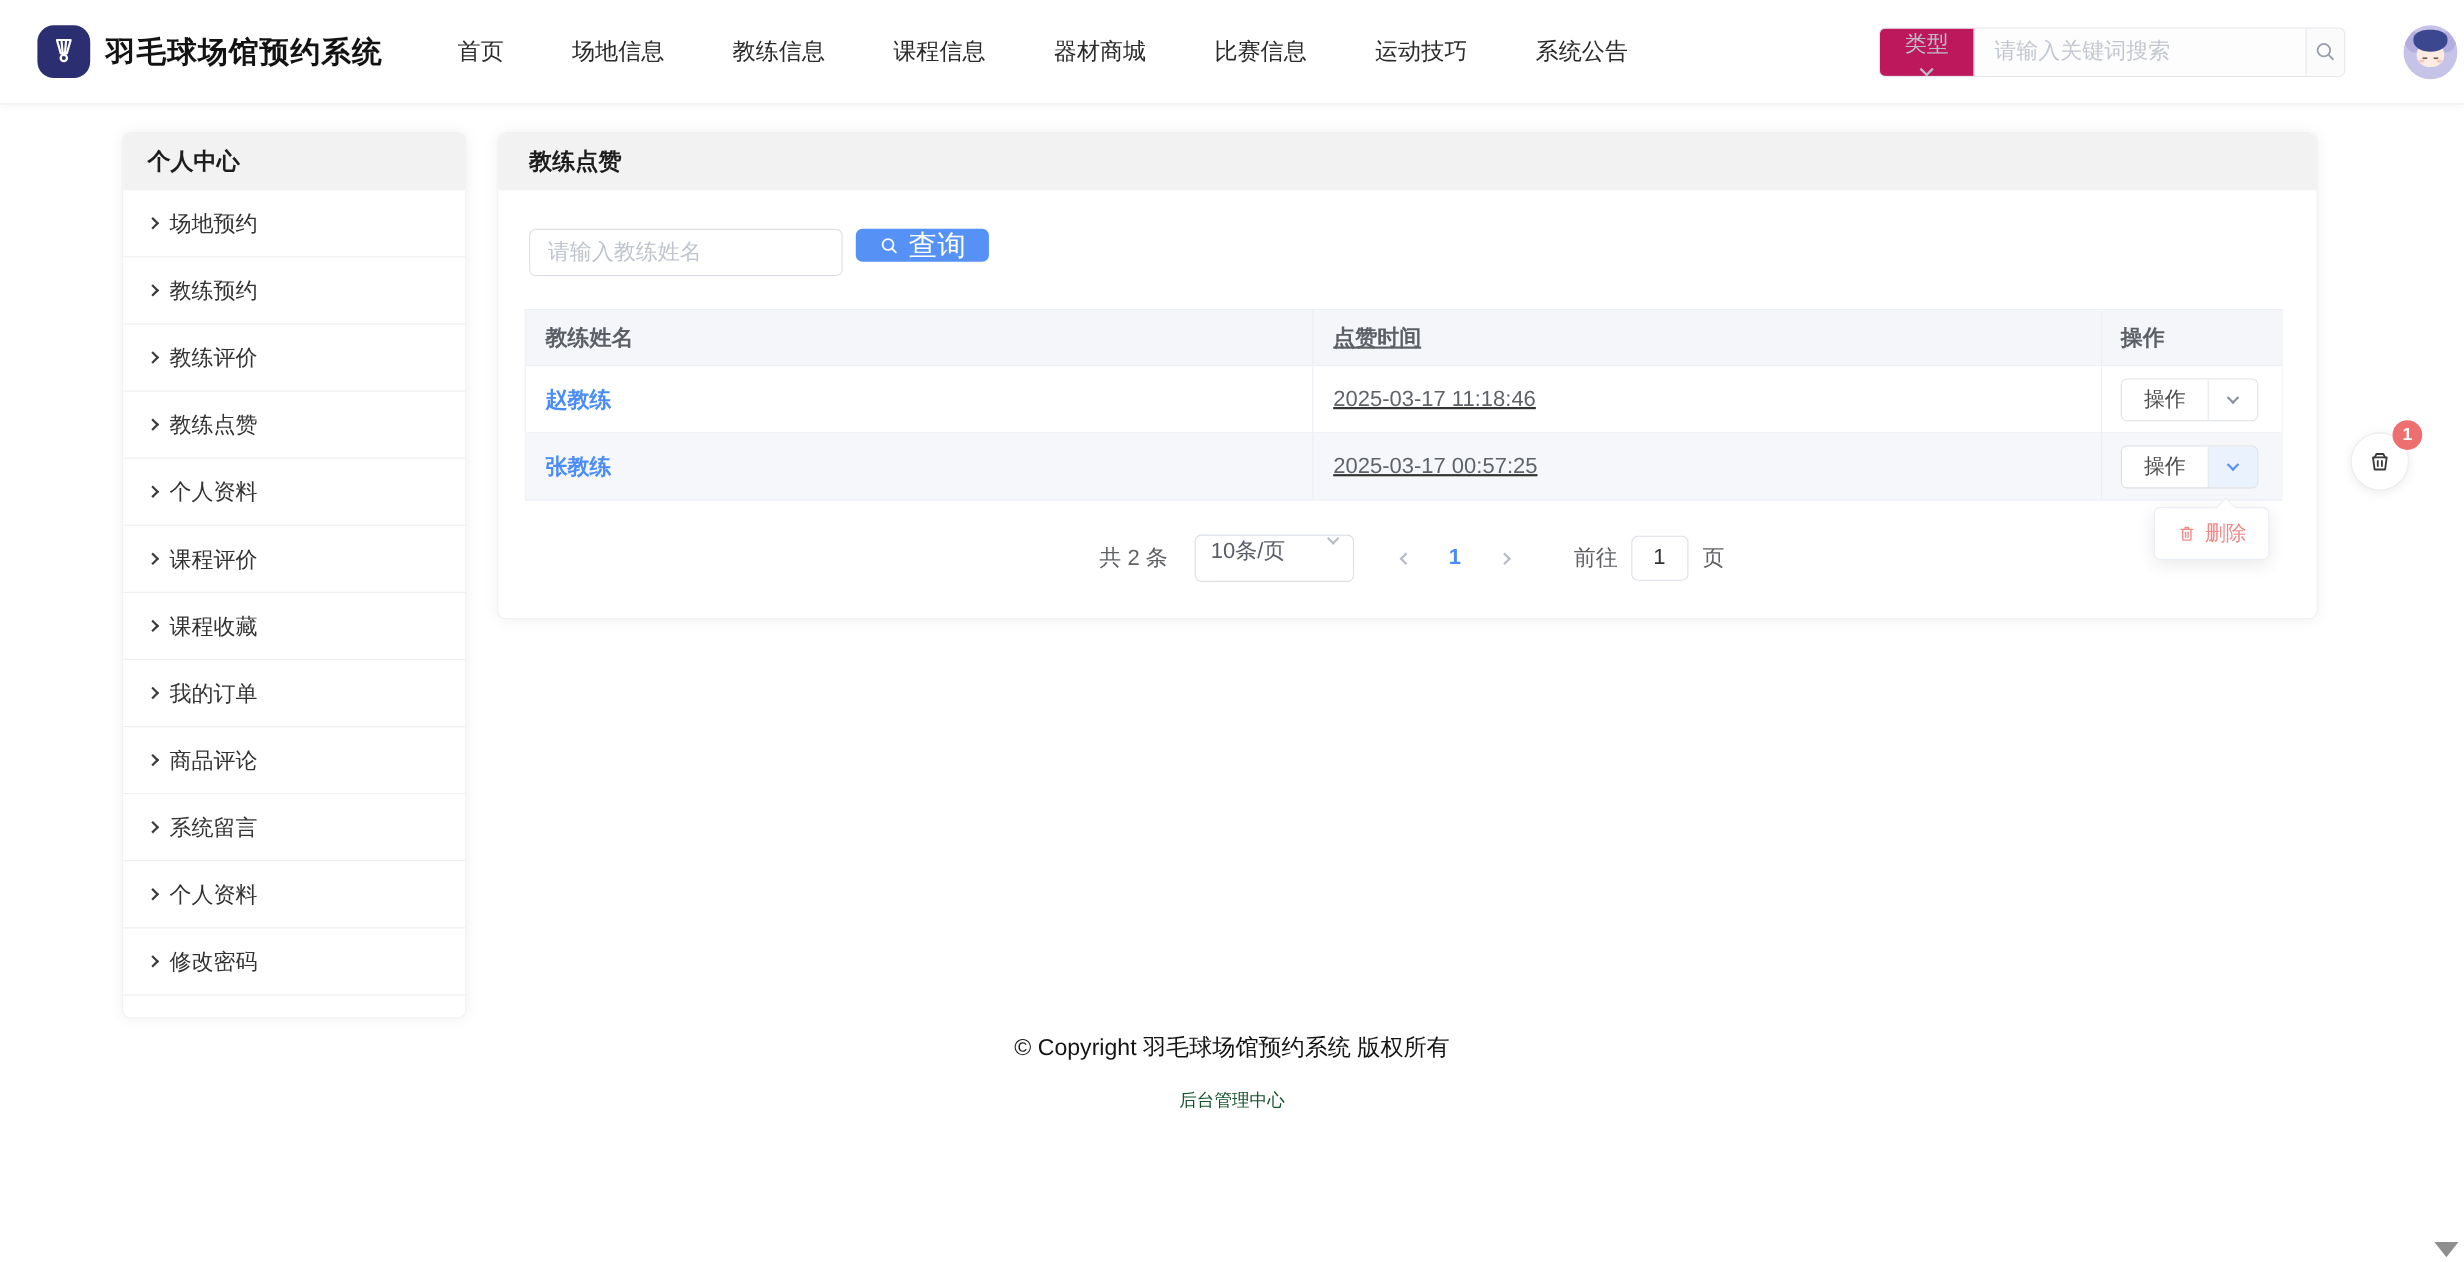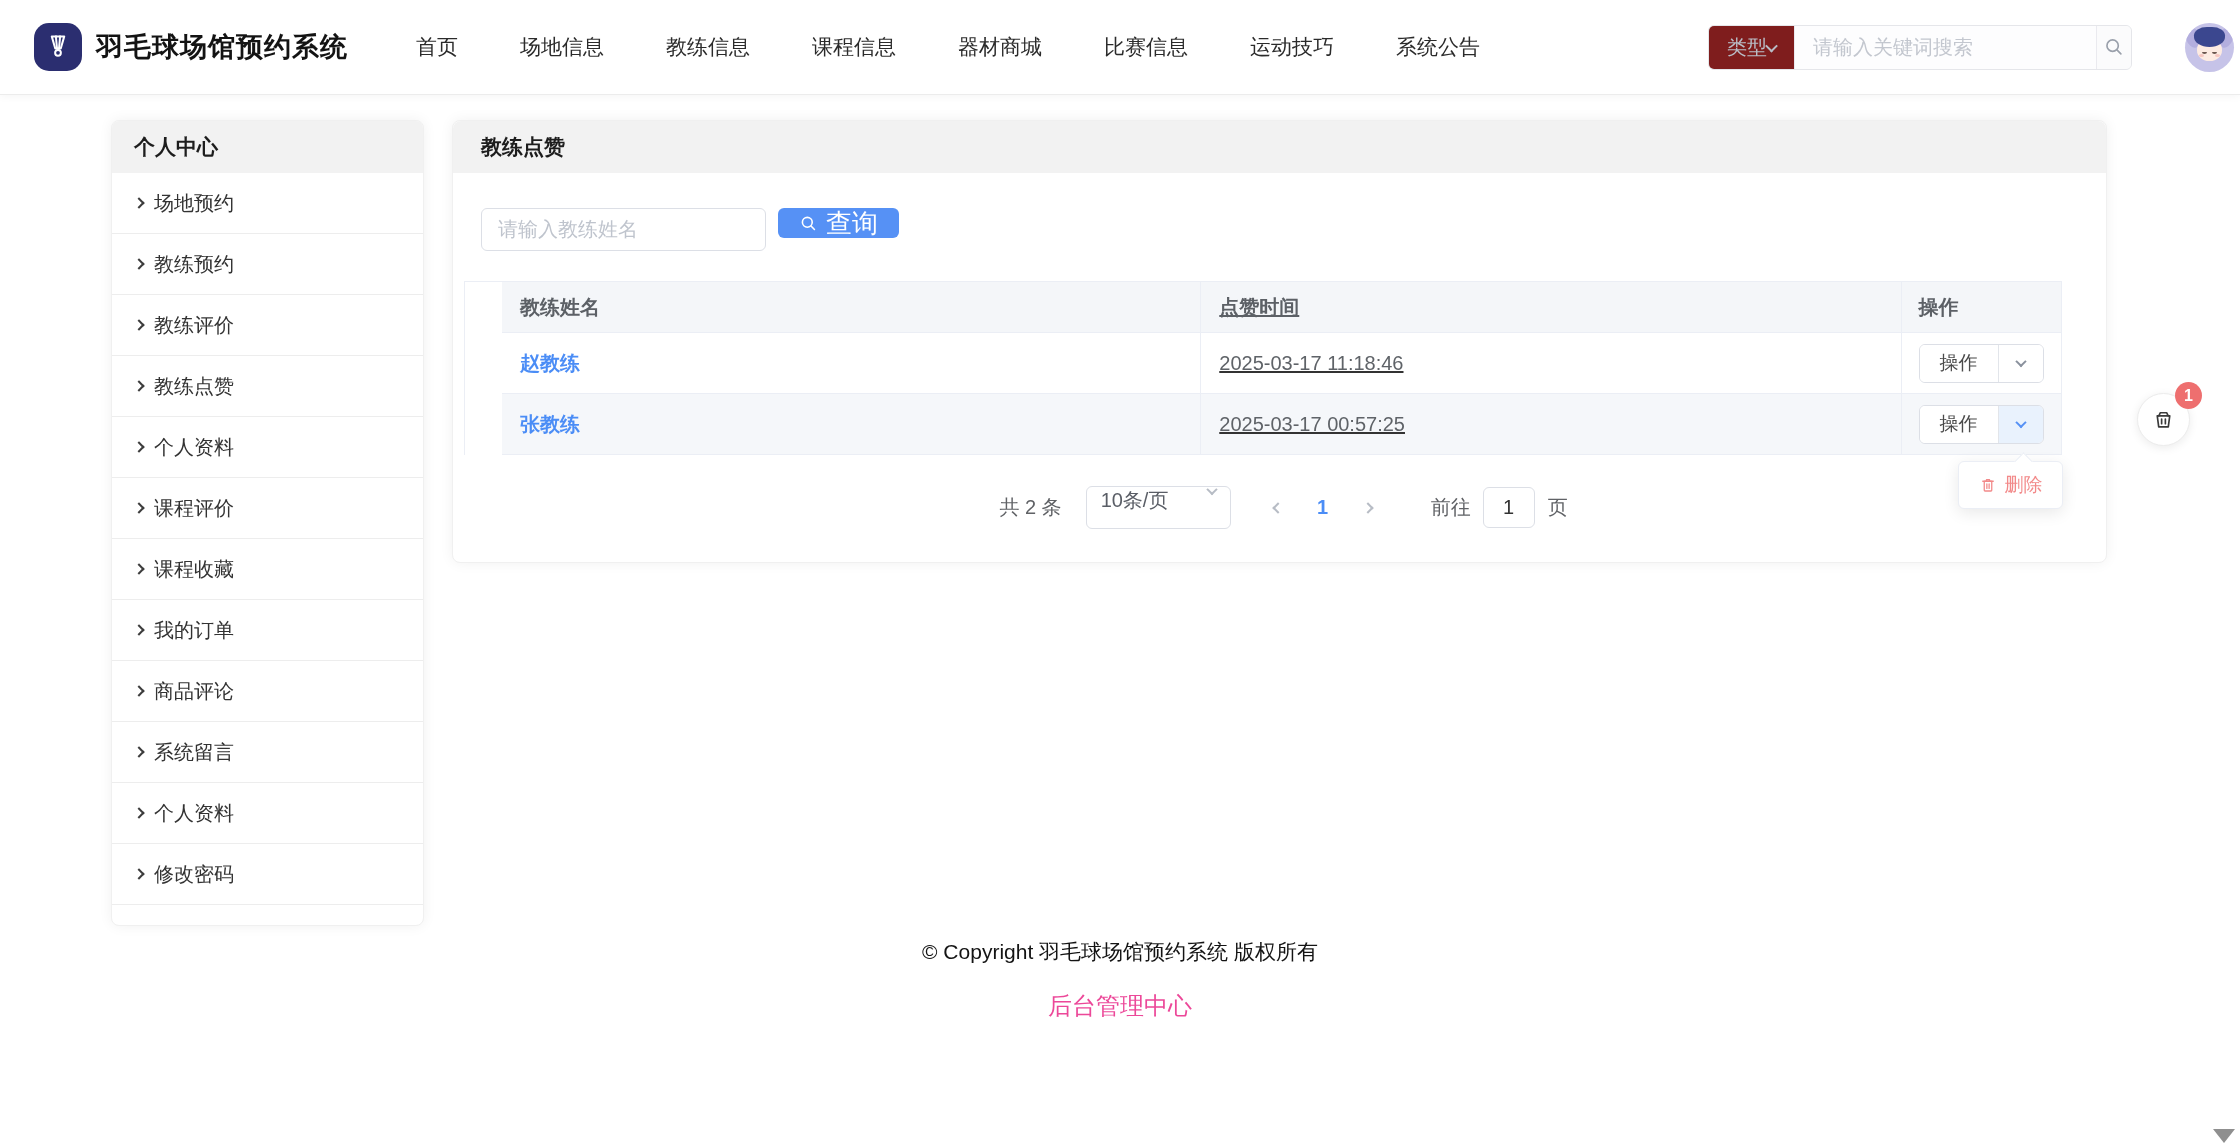--- a/index.html
+++ b/index.html
@@ -24,21 +24,21 @@
   .nav{display:flex; margin-left:68px; gap:62px;}
   .nav-item{font-size:21px; color:#2b2b2b; cursor:pointer; white-space:nowrap;}
   .header-right{margin-left:auto; display:flex; align-items:center;}
   .search-group{
     display:flex; align-items:stretch; width:424px; height:45px;
     border:1px solid #e5e6ea; border-radius:6px; background:#f7f8fa; overflow:hidden;
   }
   .type-select{
     width:125px; display:flex; align-items:center; justify-content:space-between;
     padding:0 18px; color:#b9bdc6; font-size:20px;
-    border-right:1px solid #eaeaef; background:#7f1d1d; cursor:pointer;
+    border-right:1px solid #eaeaef; background:#be185d; cursor:pointer;flex-direction:column;
   }
   .keyword-input{
     flex:1; border:none; outline:none; background:#fdfdfe; font-size:20px; color:#333; padding:0 18px;
   }
   .keyword-input::placeholder{color:#c3c7cf;}
   .search-btn{
     width:62px; display:flex; align-items:center; justify-content:center;
     border-left:1px solid #eaeaef; background:#fbfbfc; cursor:pointer;
   }
   
@@ -90,21 +90,21 @@
   .coach-input{
     width:285px; height:43px; border:1px solid #dcdfe6; border-radius:6px;
     padding:0 16px; font-size:20px; color:#333; outline:none;
   }
   .coach-input::placeholder{color:#bfc4cd;}
   .query-btn{
     height:30px; padding:0 21px; background:#5691f5; border:none; border-radius:6px;
     color:#fff; font-size:26px; display:flex; align-items:center; gap:8px; cursor:pointer;
   }
   
-  .table{position:absolute; left:11px; top:160px; width:1598px; border:1px solid #ebeef5; border-bottom:none; font-size:20px;padding-left:37px;}
+  .table{position:absolute; left:24px; top:160px; width:1598px; border:1px solid #ebeef5; border-bottom:none; font-size:20px;}
   .t-header{display:flex; height:51px; background:#f4f6f9; border-bottom:1px solid #ebeef5; align-items:center; color:#5c6066; font-weight:bold;}
   .t-row{display:flex; height:61px; align-items:center; border-bottom:1px solid #ebeef5; background:#fff;}
   .t-row.hovered{background:#f5f7fa;}
   .c1{width:716px; padding-left:18px;}
   .c2{width:717px; padding-left:18px;text-decoration:underline;}
   .c3{width:163px; padding-left:17px;}
   .c1,.c2{border-right:1px solid #ebeef5; align-self:stretch; display:flex; align-items:center;}
   .coach-link{color:#4b8df6; font-weight:600; cursor:pointer;}
   .like-time{color:#5f6368;}
   .split-btn{
@@ -162,21 +162,21 @@
     display:flex; align-items:center; justify-content:center; cursor:pointer; z-index:25;
   }
   .cart-badge{
     position:absolute; top:-12px; right:-13px; min-width:27px; height:27px;
     border-radius:50%; background:#ee6f6f; color:#fff; font-size:16px; font-weight:bold;
     display:flex; align-items:center; justify-content:center;
   }
   
   .footer{position:absolute; left:0; width:2240px; top:938px; text-align:center;}
   .copyright{font-size:21px; color:#141414;}
-  .admin-link{font-size:24px; color:#ec4899; margin-top:24px; cursor:pointer; display:inline-block;}
+  .admin-link{font-size:16px; color:#14532d; margin-top:24px; cursor:pointer; display:inline-block;}
   
   .scroll-down{
     position:absolute; right:5px; bottom:4px; width:0; height:0; cursor:pointer;
     border-left:11px solid transparent; border-right:11px solid transparent;
     border-top:14px solid #8f8f8f;
   }
 </style>
 </head>
 <body>
 

